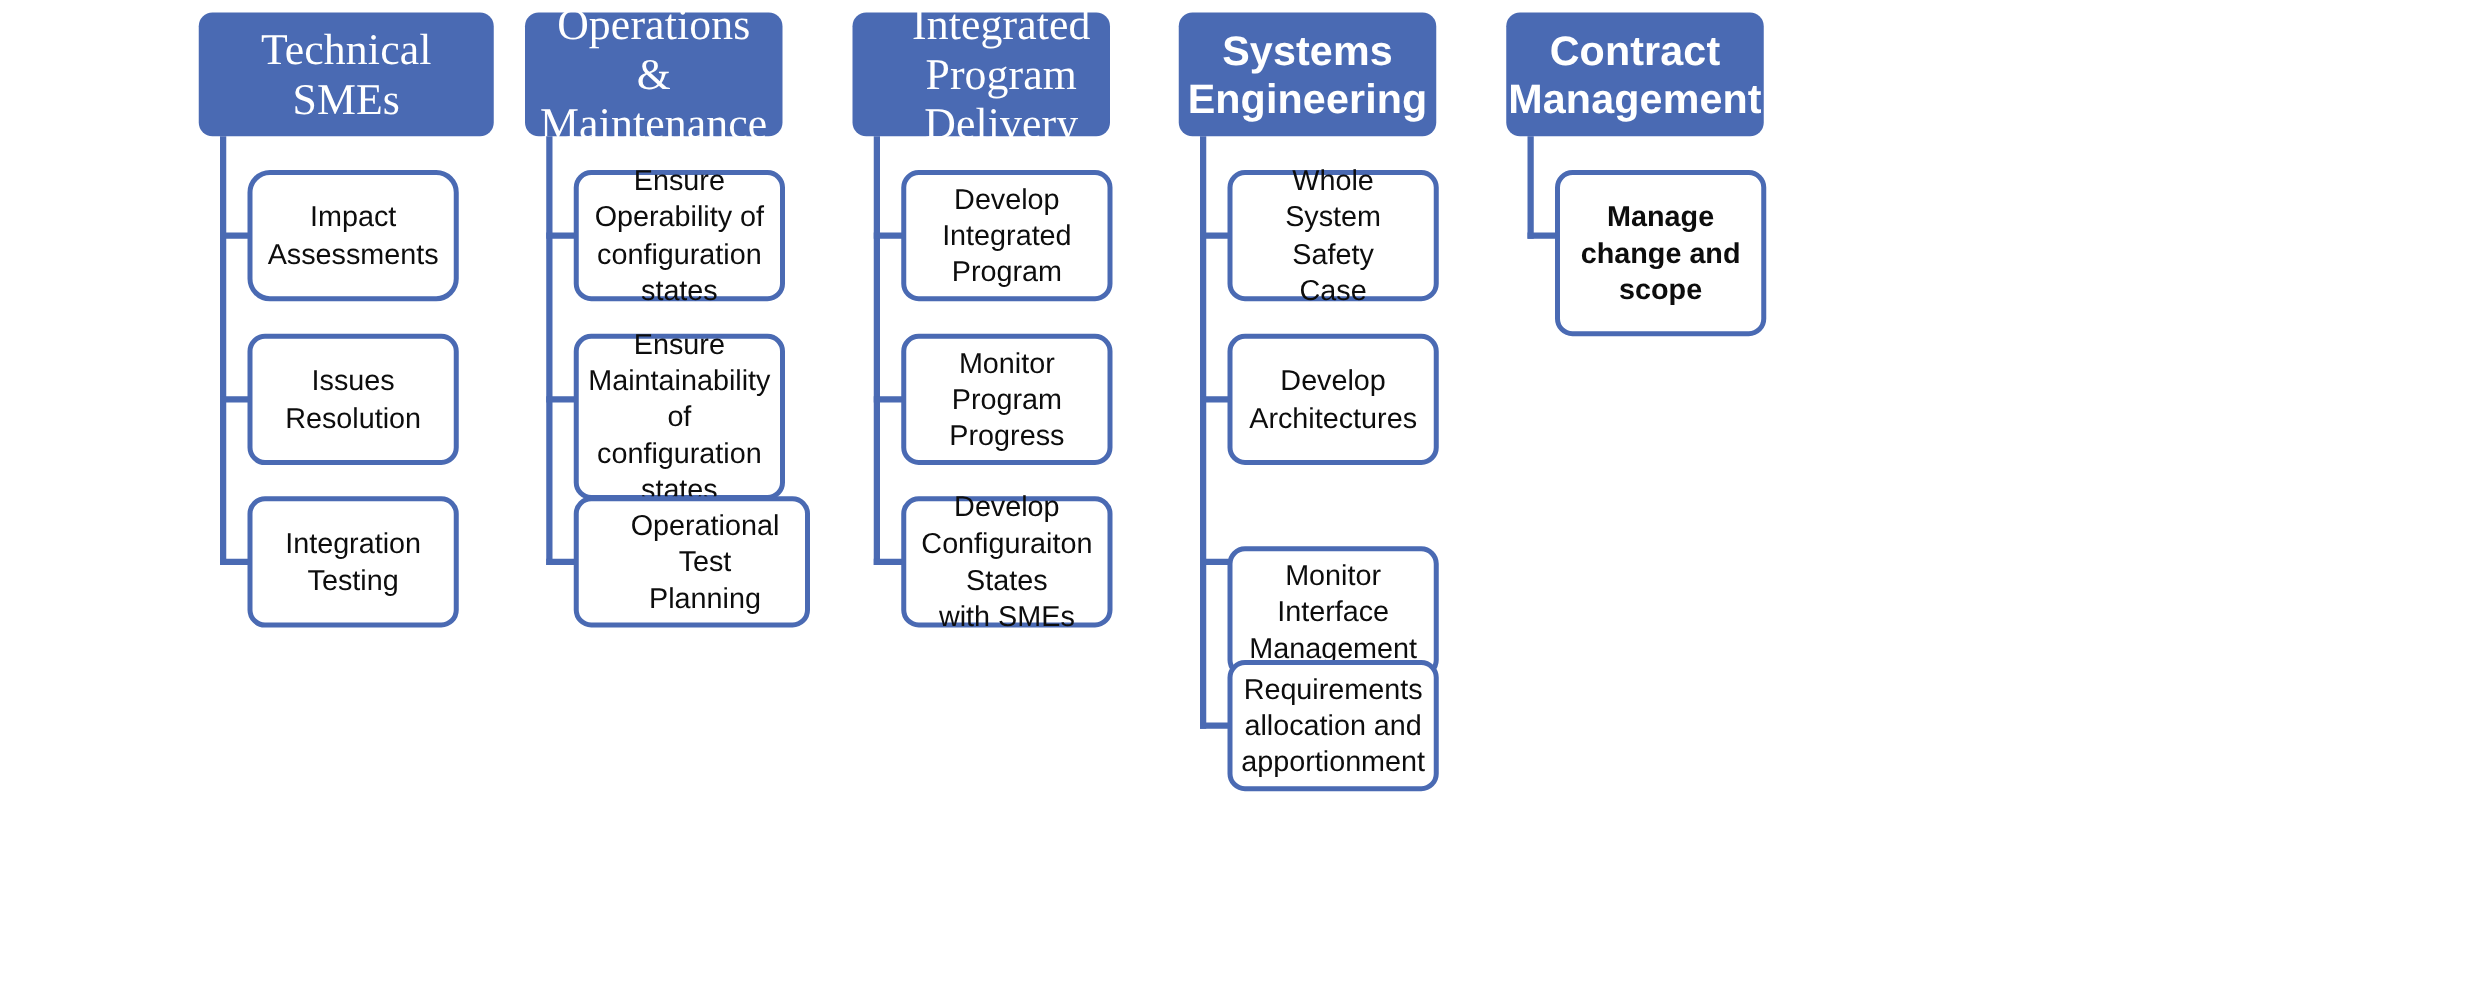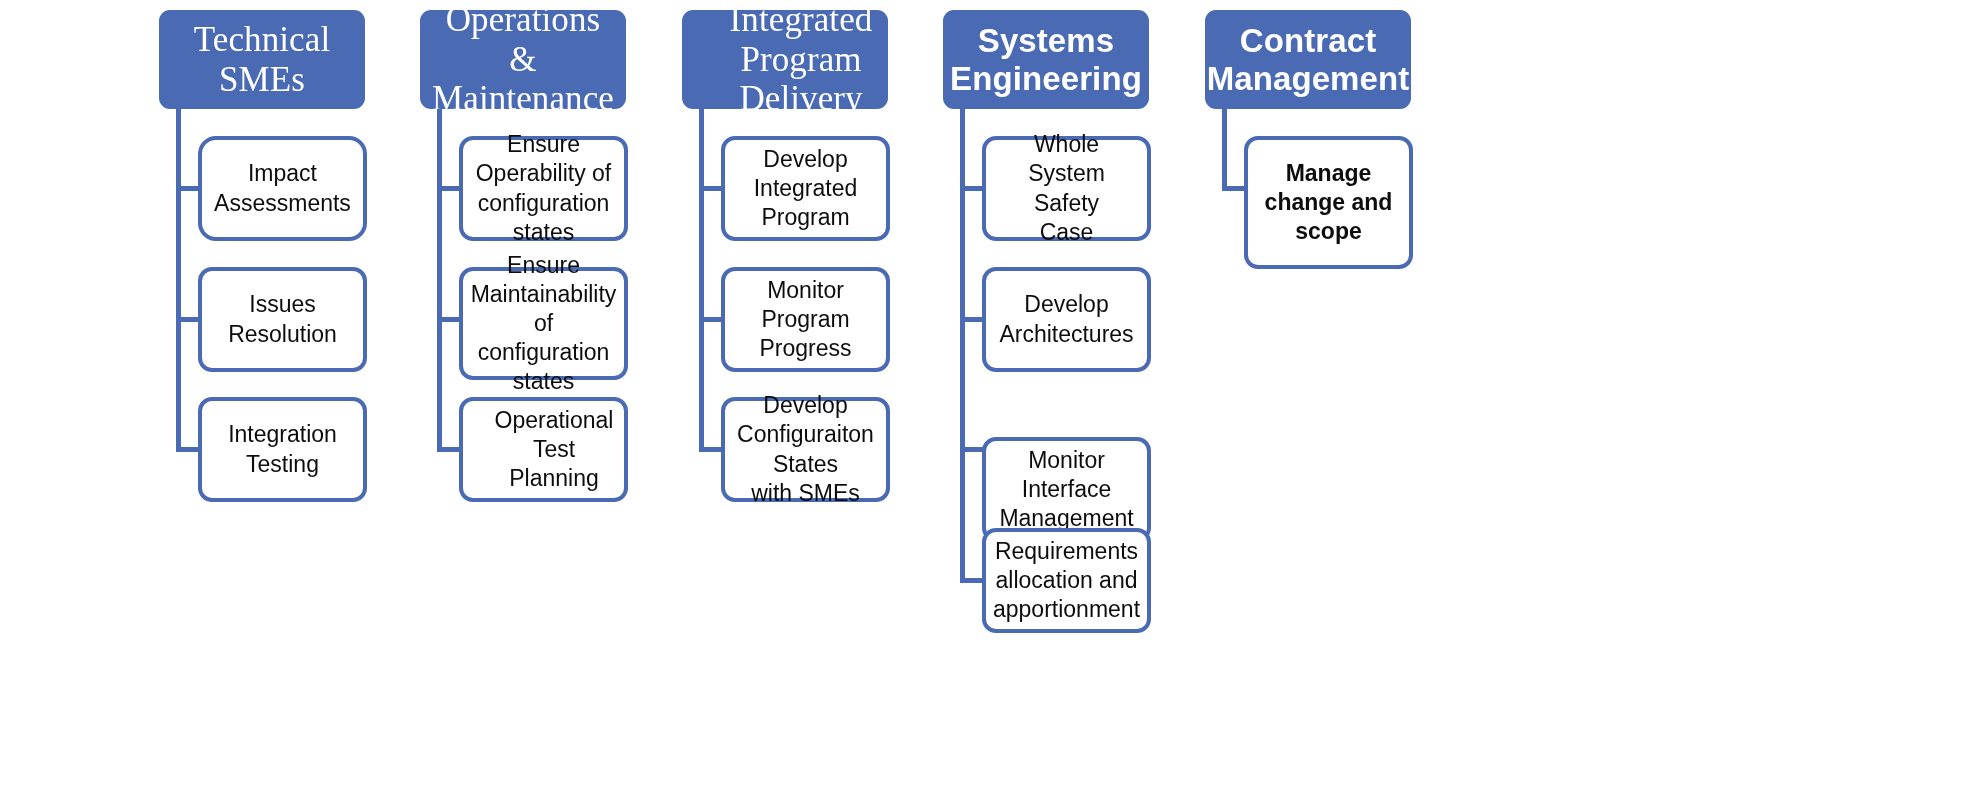--- a/index.html
+++ b/index.html
@@ -87,21 +87,21 @@
     background: #4A6AB3;
     z-index: 1;
   }
 </style>
 </head>
 <body>
 
 <div id="canvas">
 
   <div class="column">
-    <div class="header-box serif" style="left:159px; top:10px; width:206px; height:99px;">
+    <div class="header-box serif" style="left:159px; top:10px; width:236px; height:99px;">
       <span class="htext">Technical SMEs</span>
     </div>
     <div class="trunk" style="left:176px; top:109px; height:343px;"></div>
 
     <div class="stub" style="left:176px; top:186px; width:28px;"></div>
     <div class="child-box" style="left:198px; top:136px; width:169px; height:105px;border-radius:18px;">
       <span class="ctext">Impact Assessments</span>
     </div>
 
     <div class="stub" style="left:176px; top:317px; width:28px;"></div>
@@ -122,28 +122,28 @@
     </div>
     <div class="trunk" style="left:437px; top:109px; height:343px;"></div>
 
     <div class="stub" style="left:437px; top:186px; width:28px;"></div>
     <div class="child-box" style="left:459px; top:136px; width:169px; height:105px;text-align:center;">
       <span class="ctext">Ensure Operability of
 configuration states</span>
     </div>
 
     <div class="stub" style="left:437px; top:317px; width:28px;"></div>
-    <div class="child-box" style="left:459px; top:267px; width:169px; height:113px;justify-content:center;">
+    <div class="child-box" style="left:459px; top:267px; width:169px; height:133px;justify-content:center;">
       <span class="ctext">Ensure
 Maintainability of
 configuration states</span>
     </div>
 
     <div class="stub" style="left:437px; top:447px; width:28px;"></div>
-    <div class="child-box" style="left:459px; top:397px; width:169px; height:105px;padding-left:29px;">
+    <div class="child-box" style="left:459px; top:397px; width:189px; height:105px;padding-left:29px;">
       <span class="ctext">Operational Test
 Planning</span>
     </div>
   </div>
 
   <div class="column">
     <div class="header-box serif" style="left:682px; top:10px; width:206px; height:99px;padding-left:42px;">
       <span class="htext">Integrated
 Program
 Delivery</span>

